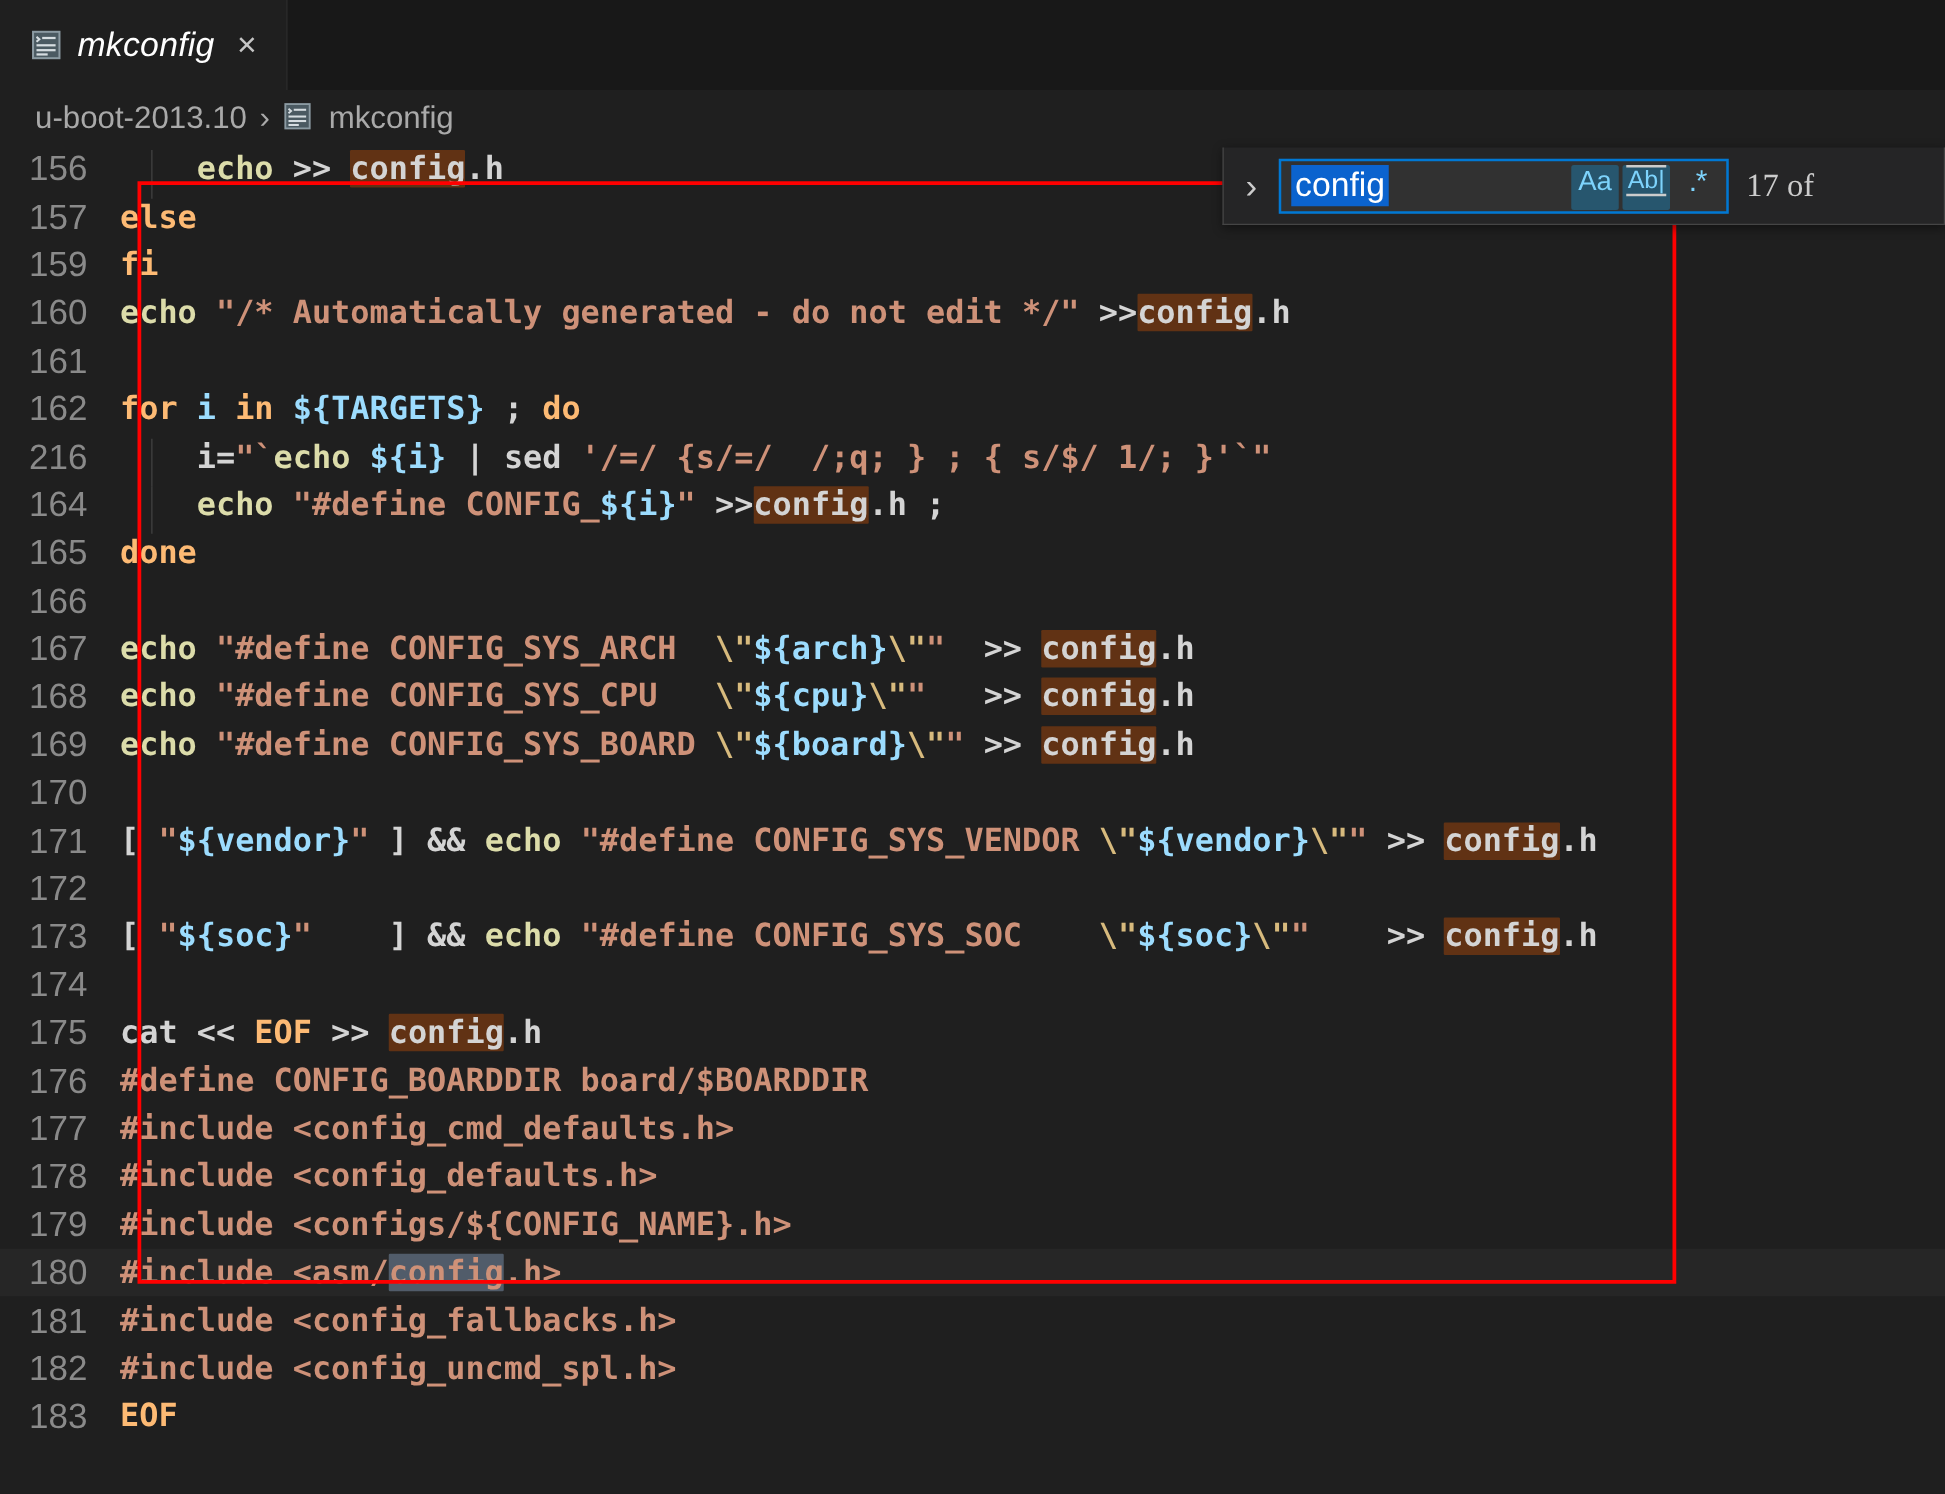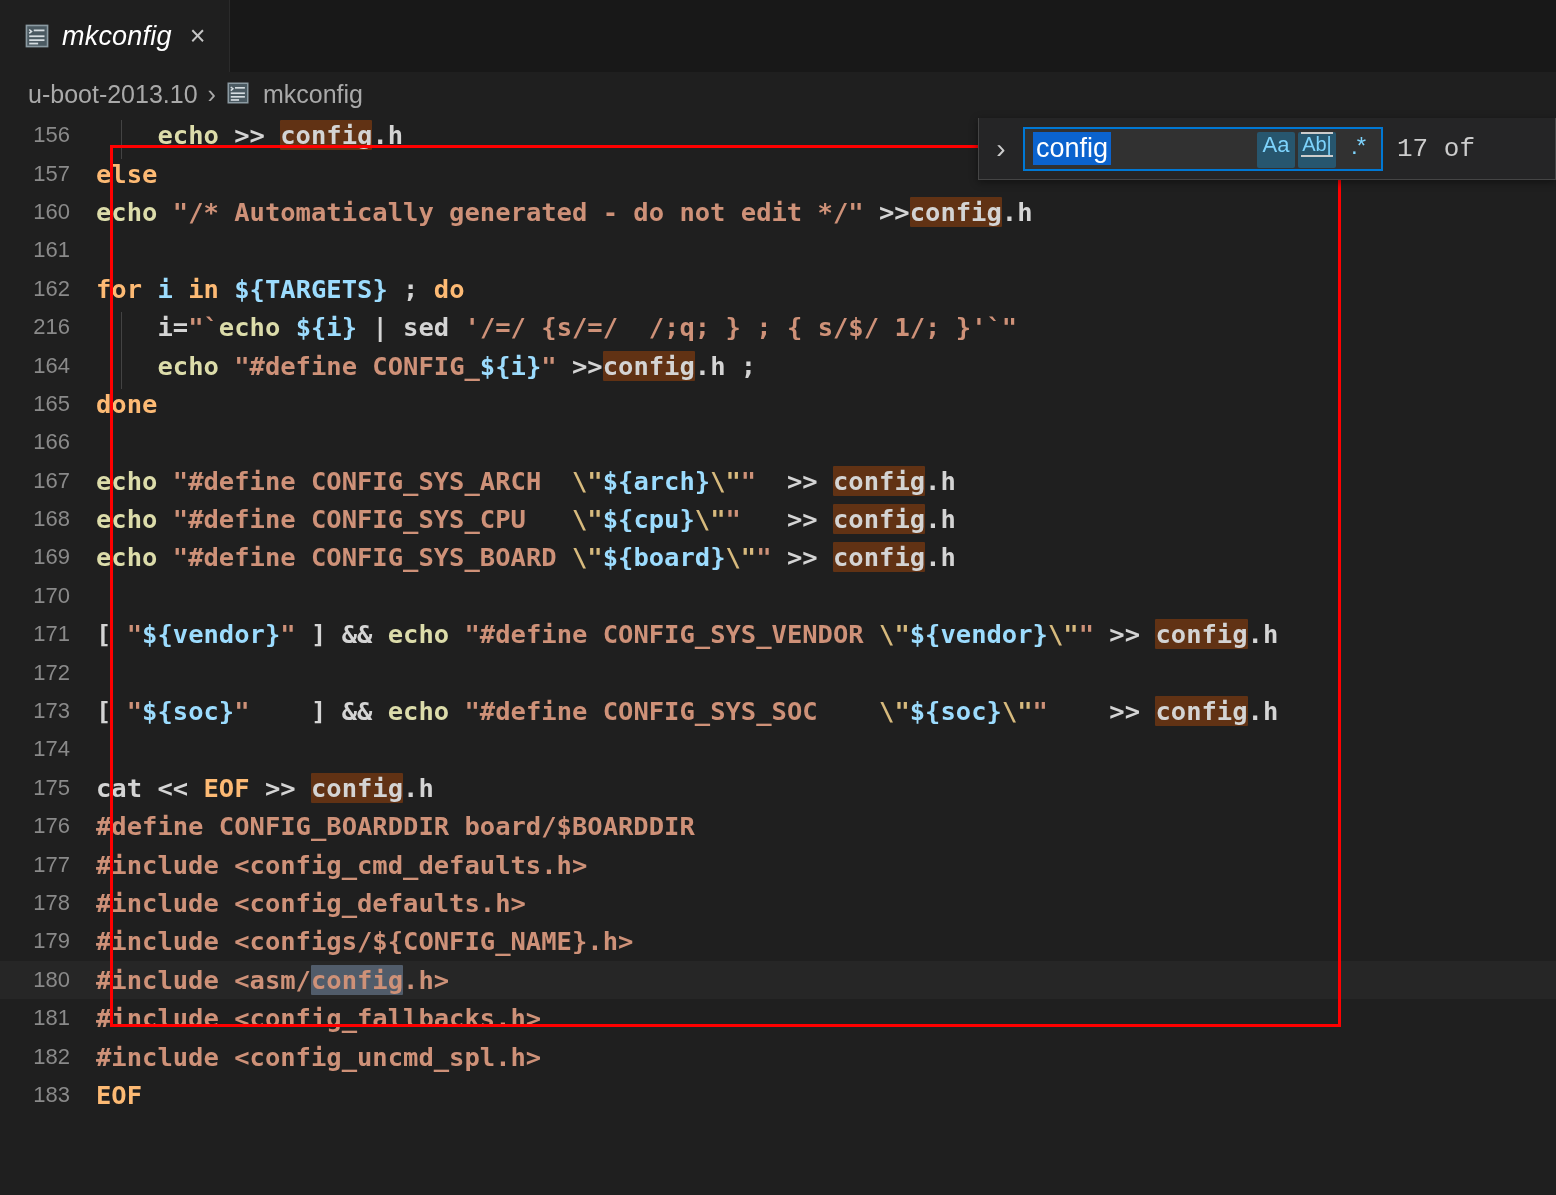--- a/index.html
+++ b/index.html
@@ -43,21 +43,21 @@
     background: #1f1f1f; overflow: hidden;
   }
   .rows { position: relative; }
   .row {
     position: relative; height: 38.4px; display: flex; align-items: center;
     white-space: pre; font-family: "DejaVu Sans Mono", monospace; font-size: 25.5px;
   }
   .row.current { background: #262626; }
   .lnum {
     width: 96px; min-width: 96px; text-align: right; padding-right: 26px;
-    color: #8a8a8a; font-family: "Liberation Sans", sans-serif; font-size: 22px;
+    color: #8a8a8a; font-family: "Liberation Sans", sans-serif; font-size: 28px;
     user-select: none;
   }
   .code { position: relative; flex: 1; color: #d4d4d4; font-weight: bold; }
 
   
   .iguide { position: absolute; top: 0; height: 38.4px; width: 1px; background: #434343; }
 
   
   .kw   { color: #fdba74; text-align: right; }   
   .fn   { color: #dcdcaa; }   
@@ -105,21 +105,21 @@
   .fbtn {
     width: 38px; height: 36px; display: flex; align-items: flex-start; justify-content: center;
     color: #7dd3fc; font-size: 22px; font-family: "Liberation Sans", sans-serif;
     border-radius: 2px;
   }
   .fbtn.on { background: #27566e; }
   .fbtn .abl { border-top: 2px solid #cccccc; border-bottom: 2px solid #cccccc; line-height: 1.05; padding: 0 1px; font-size: 20px; }
   .fbtn .rgx { font-size: 24px; letter-spacing: -1px; }
   .find-count {
     margin-left: 14px; color: #cccccc; font-size: 26px;
-    font-family: Liberation Mono, monospace; white-space: nowrap;
+    font-family: Liberation Serif, serif; white-space: nowrap;
   }
 </style>
 </head>
 <body>
 
 <div id="root">
 
   <div class="tabbar">
     <div class="tab">
       <span class="file-icon">
@@ -162,20 +162,24 @@
         <span class="lnum">156</span>
         <span class="code"><span class="iguide" style="left:25px"></span><span class="pln">    </span><span class="fn">echo</span><span class="pln"> &gt;&gt; </span><span class="mtch">config</span><span class="pln">.h</span></span>
       </div>
 
       <div class="row">
         <span class="lnum">157</span>
         <span class="code"><span class="kw">else</span></span>
       </div>
 
 
+      <div class="row">
+        <span class="lnum">159</span>
+        <span class="code"><span class="kw">fi</span></span>
+      </div>
 
       <div class="row">
         <span class="lnum">160</span>
         <span class="code"><span class="fn">echo</span><span class="pln"> </span><span class="str">"/* Automatically generated - do not edit */"</span><span class="pln"> &gt;&gt;</span><span class="mtch">config</span><span class="pln">.h</span></span>
       </div>
 
       <div class="row">
         <span class="lnum">161</span>
         <span class="code"></span>
       </div>

